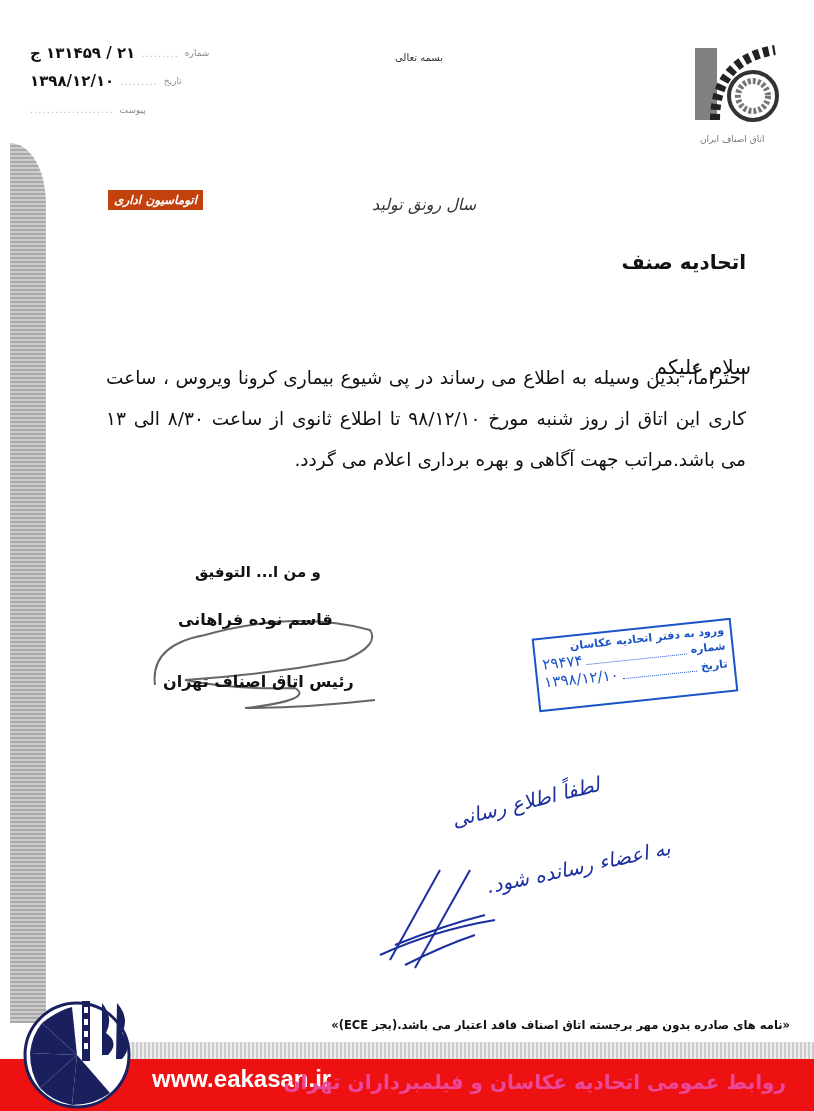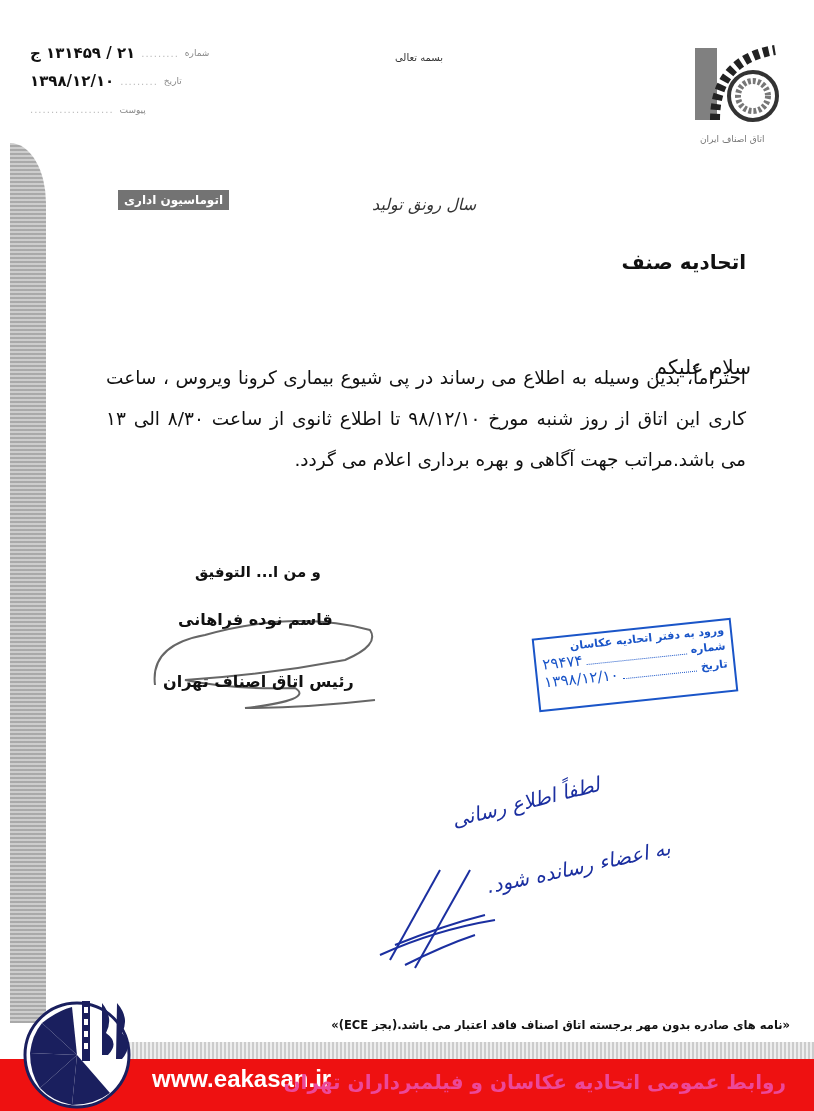--- a/index.html
+++ b/index.html
@@ -8,21 +8,21 @@
   .rtl { direction: rtl; }
   
   .side-strip { left: 10px; top: 143px; width: 36px; height: 880px; background: repeating-linear-gradient(0deg, #9a9a9a 0 2px, #c4c4c4 2px 4px); border-top-right-radius: 36px 60px; opacity: .85; }
   .meta-row { left: 30px; font-size: 15px; font-weight: bold; color: #111; display: flex; gap: 6px; align-items: center; }
   .meta-label { font-size: 9px; color: #888; font-weight: normal; }
   .meta-dots { color: #bbb; font-size: 10px; letter-spacing: 1px; font-weight: normal; }
   .logo { left: 695px; top: 40px; width: 90px; height: 90px; }
   .logo-caption { left: 700px; top: 134px; width: 70px; font-size: 9px; color: #777; text-align: left; }
   .bismillah { left: 395px; top: 52px; font-size: 10px; color: #333; }
   .year-slogan { left: 372px; top: 155px; font-size: 16px; color: #333; font-style: italic; margin-top: 40px; }
-  .badge { left: 118px; top: 190px; background: #737373; color: #fff; font-size: 12px; font-weight: bold; padding: 3px 6px; }
+  .badge { left: 108px; top: 190px; background: #c2410c; color: #fff; font-size: 12px; font-weight: bold; padding: 3px 6px; font-style: italic; }
   .recipient { right: 68px; top: 250px; font-size: 20px; font-weight: bold; }
   .greeting { right: 63px; top: 307px; font-size: 20px; margin-top: 48px; }
   .body-text { right: 68px; top: 357px; width: 640px; font-size: 18.5px; line-height: 41px; text-align: justify; text-align-last: right; }
   .closing { left: 195px; top: 563px; font-size: 15px; font-weight: bold; }
   .signer-name { left: 178px; top: 610px; font-size: 16px; font-weight: bold; }
   .signer-title { left: 163px; top: 672px; font-size: 16px; font-weight: bold; }
   .signature-svg { left: 145px; top: 590px; width: 240px; height: 130px; }
   .stamp { left: 535px; top: 628px; width: 200px; height: 74px; border: 2.5px solid #1a55c8; transform: rotate(-6deg); color: #1a55c8; padding: 3px 6px; font-size: 11px; font-weight: bold; }
   .stamp-line { display: flex; justify-content: space-between; align-items: center; }
   .stamp-val { font-size: 15px; letter-spacing: 1px; font-weight: normal; }

